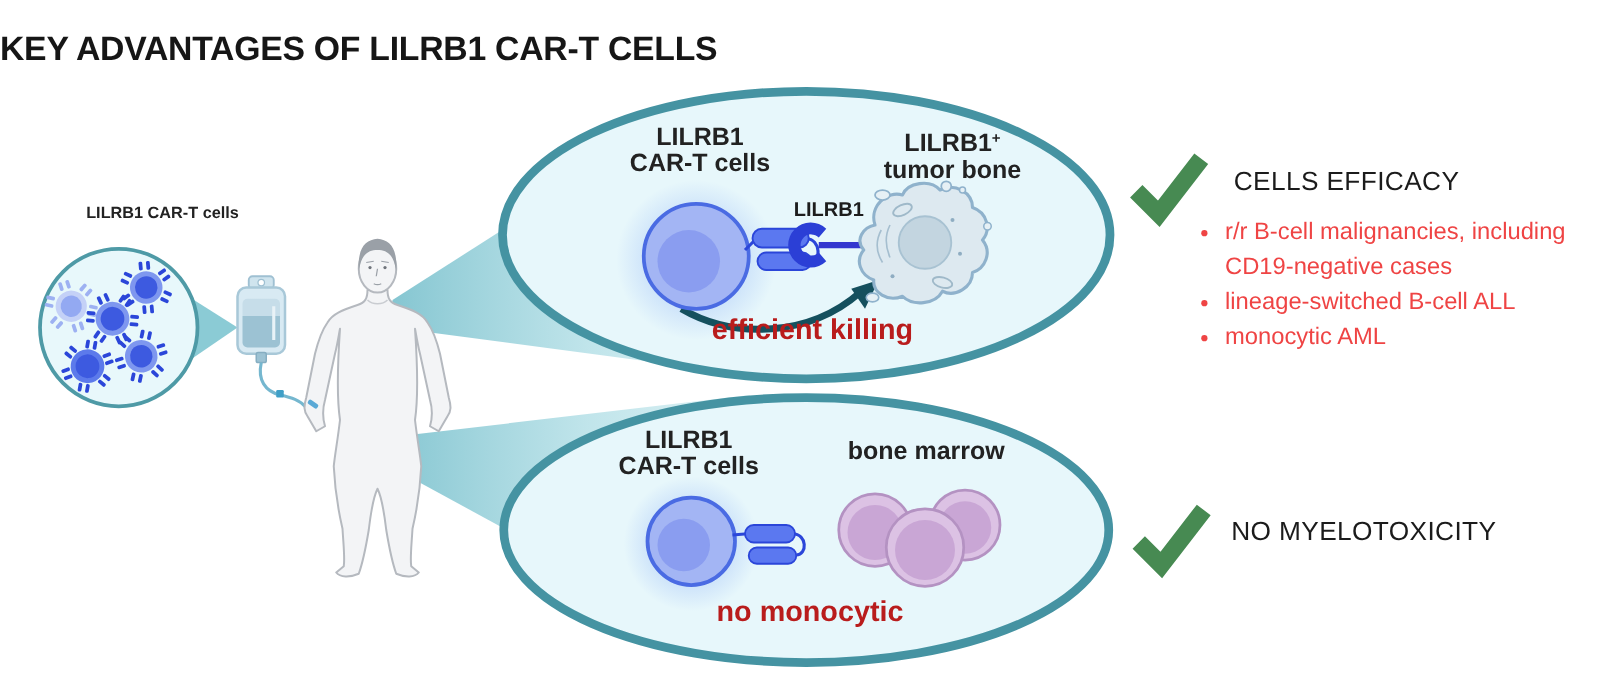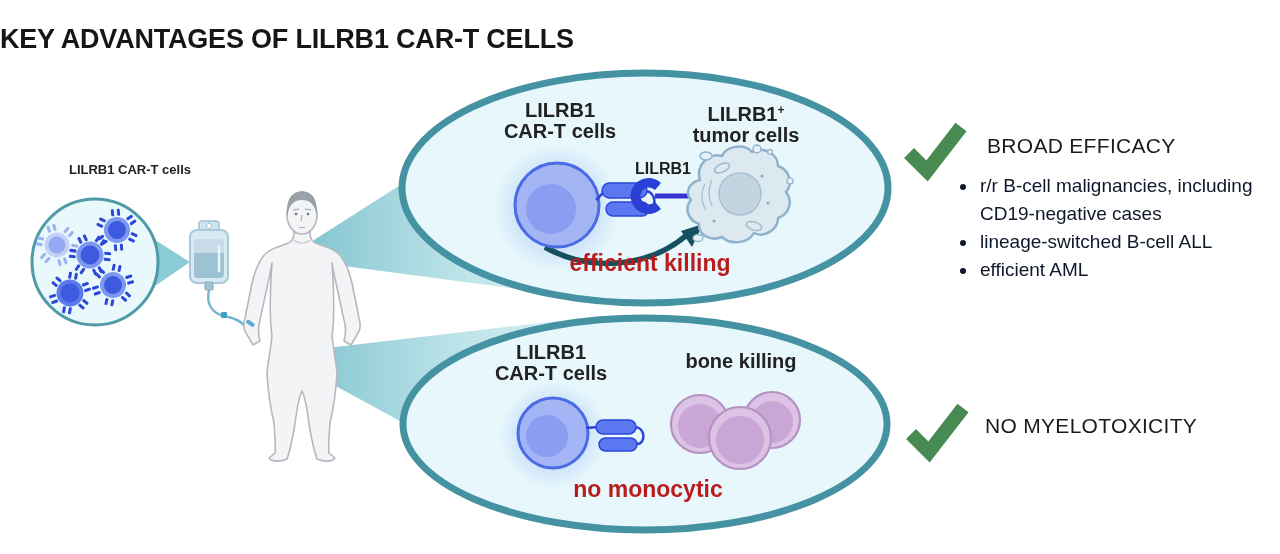--- a/index.html
+++ b/index.html
@@ -25,21 +25,21 @@
     font-size:16px;font-weight:700;color:#1d1d1d;
   }
   .caption-red{
     font-size:23px;font-weight:700;color:#b91c1c;text-align:center;
   }
   .benefit-title{
     font-size:21px;font-weight:400;color:#1b1b1b;letter-spacing:0.3px;white-space:nowrap;
   }
   #bullets{
     left:956px;top:172px;width:302px;margin:0;padding:0 0 0 22px;
-    font-size:19px;color:#0f172a;line-height:28px;
+    font-size:19px;color:#ef4444;line-height:28px;
   }
   #bullets li{margin:0;padding-left:2px;}
   svg{display:block;}
 </style>
 </head>
 <body>
 
 <div id="canvas">
 
   <svg class="abs" style="left:0;top:0" width="1280" height="554" viewBox="0 0 1280 554">
@@ -339,41 +339,41 @@
 
   <div id="title" class="abs">KEY ADVANTAGES OF LILRB1 CAR-T CELLS</div>
 
   <div id="label-left" class="abs">LILRB1 CAR-T cells</div>
 
   <div class="abs panel-label" style="left:480px;top:100px;width:160px">
     <div>LILRB1</div>
     <div>CAR-T cells</div>
   </div>
 
-  <div class="abs panel-label" style="left:666px;top:100px;width:160px">
+  <div class="abs panel-label" style="left:682px;top:100px;width:160px">
     <div><span>LILRB1</span><sup>+</sup></div>
-    <div>tumor cells</div>
+    <div>tumor bone</div>
   </div>
 
   <div id="label-receptor" class="abs">LILRB1</div>
 
   <div class="abs caption-red" style="left:560px;top:250px;width:180px">efficient killing</div>
 
   <div class="abs panel-label" style="left:471px;top:342px;width:160px">
     <div>LILRB1</div>
     <div>CAR-T cells</div>
   </div>
 
-  <div class="abs panel-label" style="left:661px;top:351px;width:160px">bone killing</div>
+  <div class="abs panel-label" style="left:661px;top:351px;width:160px">bone marrow</div>
 
   <div class="abs caption-red" style="left:558px;top:476px;width:180px">no monocytic</div>
 
-  <div class="abs benefit-title" style="left:987px;top:134px">BROAD EFFICACY</div>
+  <div class="abs benefit-title" style="left:987px;top:134px">CELLS EFFICACY</div>
 
   <ul id="bullets" class="abs">
     <li>r/r B-cell malignancies, including CD19-negative cases</li>
     <li>lineage-switched B-cell ALL</li>
-    <li>efficient AML</li>
+    <li>monocytic AML</li>
   </ul>
 
   <div class="abs benefit-title" style="left:985px;top:414px">NO MYELOTOXICITY</div>
 
 </div>
 
 </body></html>

